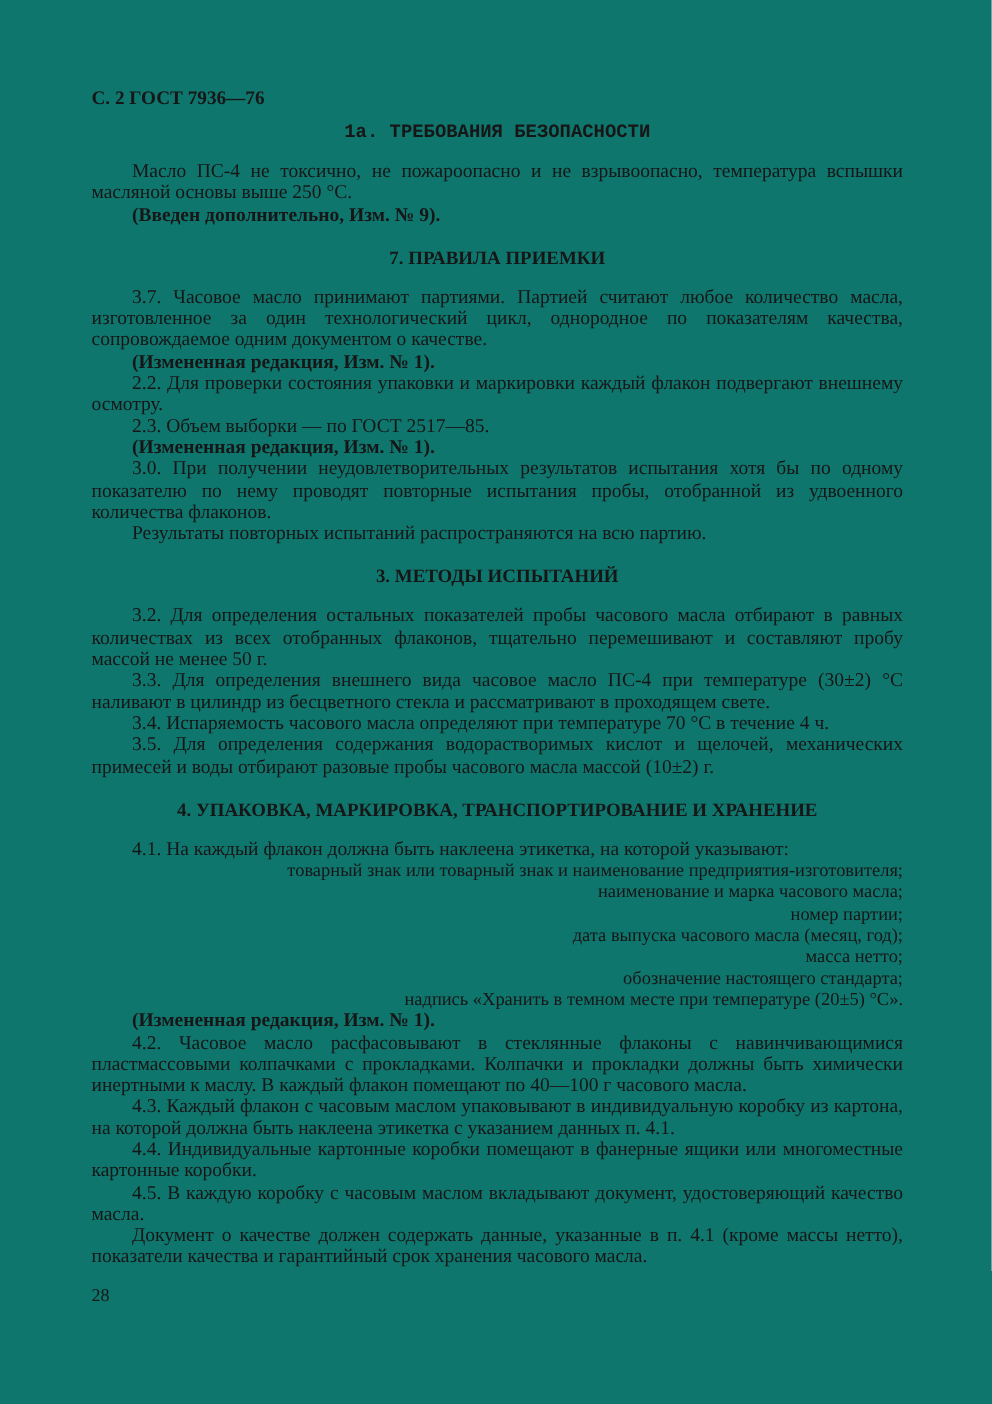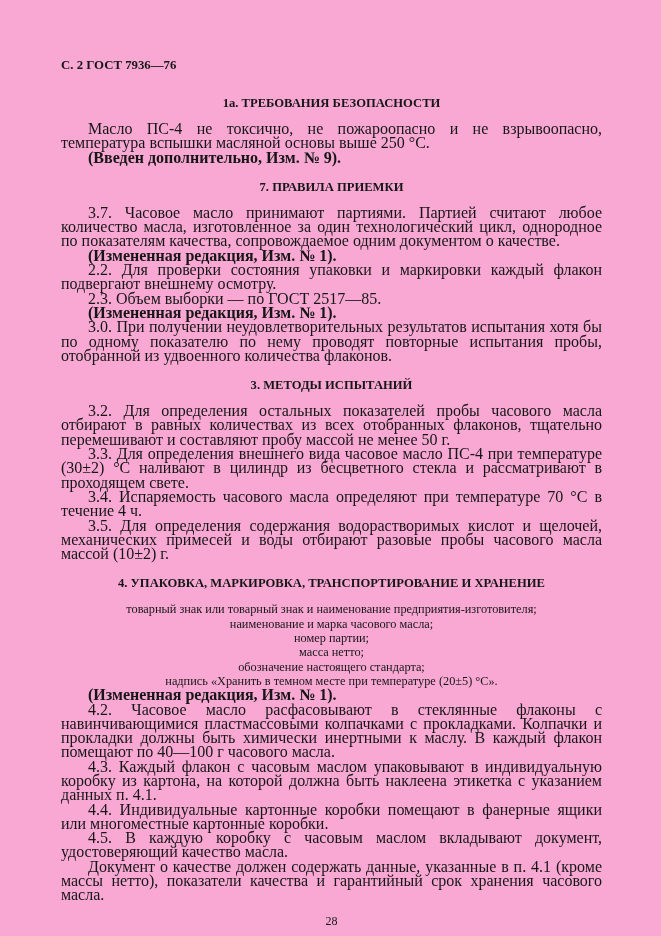--- a/index.html
+++ b/index.html
@@ -4,21 +4,21 @@
 <style>
   html, body { margin: 0; padding: 0; }
   body {
     width: 661px; height: 936px;
     background: #ffffff;
     overflow: hidden;
   }
   .page {
     position: relative;
     width: 661px; height: 936px;
-    background: #f9a8d4;
+    background: #0f766e;
     font-family: "Liberation Serif", "DejaVu Serif", serif;
     color: #161616;
     box-sizing: border-box;
   }
   .content {
     position: absolute;
     left: 61px; top: 58px;
     width: 541px;
   }
   .hdr {
@@ -27,38 +27,38 @@
     line-height: 15px;
     margin: 0 0 4px 0;
   }
   .h {
     font-size: 12.6px;
     font-weight: bold;
     text-align: center;
     margin: 15px 0 11px 0;
     line-height: 15px;
   }
-  .h.first { margin-top: 23px; }
+  .h.first { margin-top: 8px; font-family: Liberation Mono, monospace; }
   .p {
     margin: 0;
-    font-size: 16px;
+    font-size: 13px;
     line-height: 14.3px;
     text-align: justify;
     text-indent: 27px;
   }
   .p.b { font-weight: bold; }
   .line {
     margin: 0;
     font-size: 12.3px;
     line-height: 14.3px;
     text-indent: 0;
-    text-align: center;
+    text-align: right;
   }
   .pagenum {
-    text-align: center;
+    text-align: left;
     font-size: 12px;
     margin-top: 11px;
   }
 </style>
 </head>
 <body>
 
 <div class="page">
   <div class="content">
 
@@ -68,31 +68,34 @@
     <p class="p">Масло ПС-4 не токсично, не пожароопасно и не взрывоопасно, температура вспышки масляной основы выше 250 °С.</p>
     <p class="p b">(Введен дополнительно, Изм. № 9).</p>
 
     <h2 class="h">7. ПРАВИЛА ПРИЕМКИ</h2>
     <p class="p">3.7. Часовое масло принимают партиями. Партией считают любое количество масла, изготовленное за один технологический цикл, однородное по показателям качества, сопровождаемое одним документом о качестве.</p>
     <p class="p b">(Измененная редакция, Изм. № 1).</p>
     <p class="p">2.2. Для проверки состояния упаковки и маркировки каждый флакон подвергают внешнему осмотру.</p>
     <p class="p">2.3. Объем выборки — по ГОСТ 2517—85.</p>
     <p class="p b">(Измененная редакция, Изм. № 1).</p>
     <p class="p">3.0. При получении неудовлетворительных результатов испытания хотя бы по одному показателю по нему проводят повторные испытания пробы, отобранной из удвоенного количества флаконов.</p>
+    <p class="p">Результаты повторных испытаний распространяются на всю партию.</p>
 
     <h2 class="h">3. МЕТОДЫ ИСПЫТАНИЙ</h2>
     <p class="p">3.2. Для определения остальных показателей пробы часового масла отбирают в равных количествах из всех отобранных флаконов, тщательно перемешивают и составляют пробу массой не менее 50 г.</p>
     <p class="p">3.3. Для определения внешнего вида часовое масло ПС-4 при температуре (30±2) °С наливают в цилиндр из бесцветного стекла и рассматривают в проходящем свете.</p>
     <p class="p">3.4. Испаряемость часового масла определяют при температуре 70 °С в течение 4 ч.</p>
     <p class="p">3.5. Для определения содержания водорастворимых кислот и щелочей, механических примесей и воды отбирают разовые пробы часового масла массой (10±2) г.</p>
 
     <h2 class="h">4. УПАКОВКА, МАРКИРОВКА, ТРАНСПОРТИРОВАНИЕ И ХРАНЕНИЕ</h2>
+    <p class="p">4.1. На каждый флакон должна быть наклеена этикетка, на которой указывают:</p>
     <p class="line">товарный знак или товарный знак и наименование предприятия-изготовителя;</p>
     <p class="line">наименование и марка часового масла;</p>
     <p class="line">номер партии;</p>
+    <p class="line">дата выпуска часового масла (месяц, год);</p>
     <p class="line">масса нетто;</p>
     <p class="line">обозначение настоящего стандарта;</p>
     <p class="line">надпись «Хранить в темном месте при температуре (20±5) °С».</p>
     <p class="p b">(Измененная редакция, Изм. № 1).</p>
     <p class="p">4.2. Часовое масло расфасовывают в стеклянные флаконы с навинчивающимися пластмассовыми колпачками с прокладками. Колпачки и прокладки должны быть химически инертными к маслу. В каждый флакон помещают по 40—100 г часового масла.</p>
     <p class="p">4.3. Каждый флакон с часовым маслом упаковывают в индивидуальную коробку из картона, на которой должна быть наклеена этикетка с указанием данных п. 4.1.</p>
     <p class="p">4.4. Индивидуальные картонные коробки помещают в фанерные ящики или многоместные картонные коробки.</p>
     <p class="p">4.5. В каждую коробку с часовым маслом вкладывают документ, удостоверяющий качество масла.</p>
     <p class="p">Документ о качестве должен содержать данные, указанные в п. 4.1 (кроме массы нетто), показатели качества и гарантийный срок хранения часового масла.</p>
 

